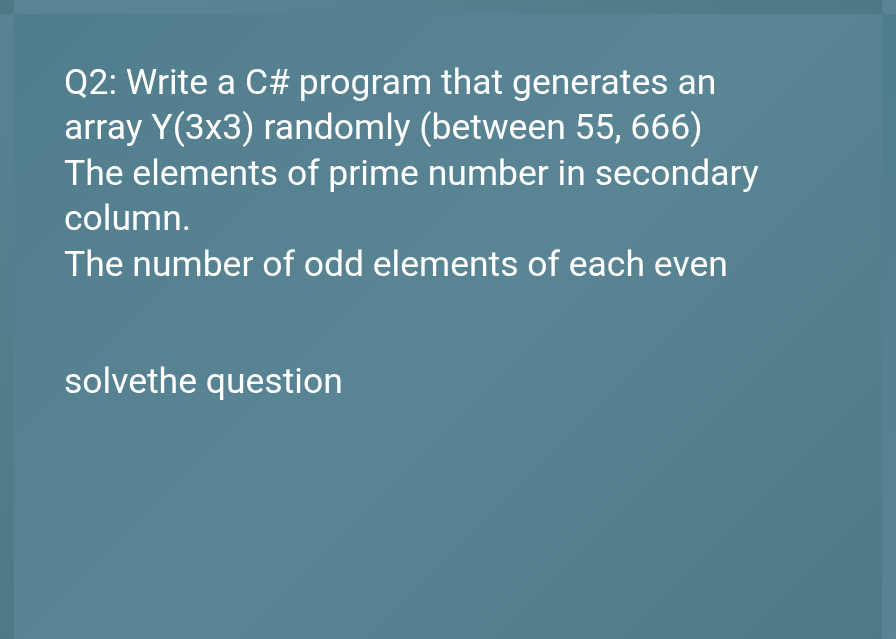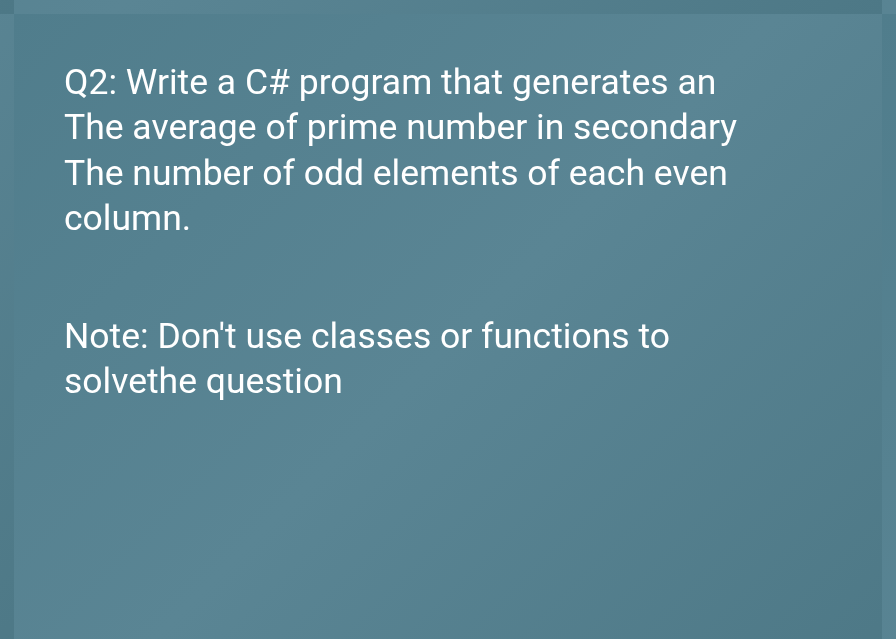--- a/index.html
+++ b/index.html
@@ -29,19 +29,19 @@
     }
     .spacer {
       height: 44px;
     }
   </style>
 </head>
 <body>
 
 <div class="content">
   <div class="para">Q2: Write a C# program that generates an</div>
-  <div class="para"> The average of prime number in secondary</div>
+  <div class="para">array Y(3x3) randomly (between 55, 666)</div>
+  <div class="para"> The elements of prime number in secondary</div>
+  <div class="para">column.</div>
   <div class="para">The number of odd elements of each even</div>
-  <div class="para">column.</div>
   <div class="spacer"></div>
-  <div class="para">Note: Don't use classes or functions to</div>
   <div class="para">solvethe question</div>
 </div>
 
 </body></html>

